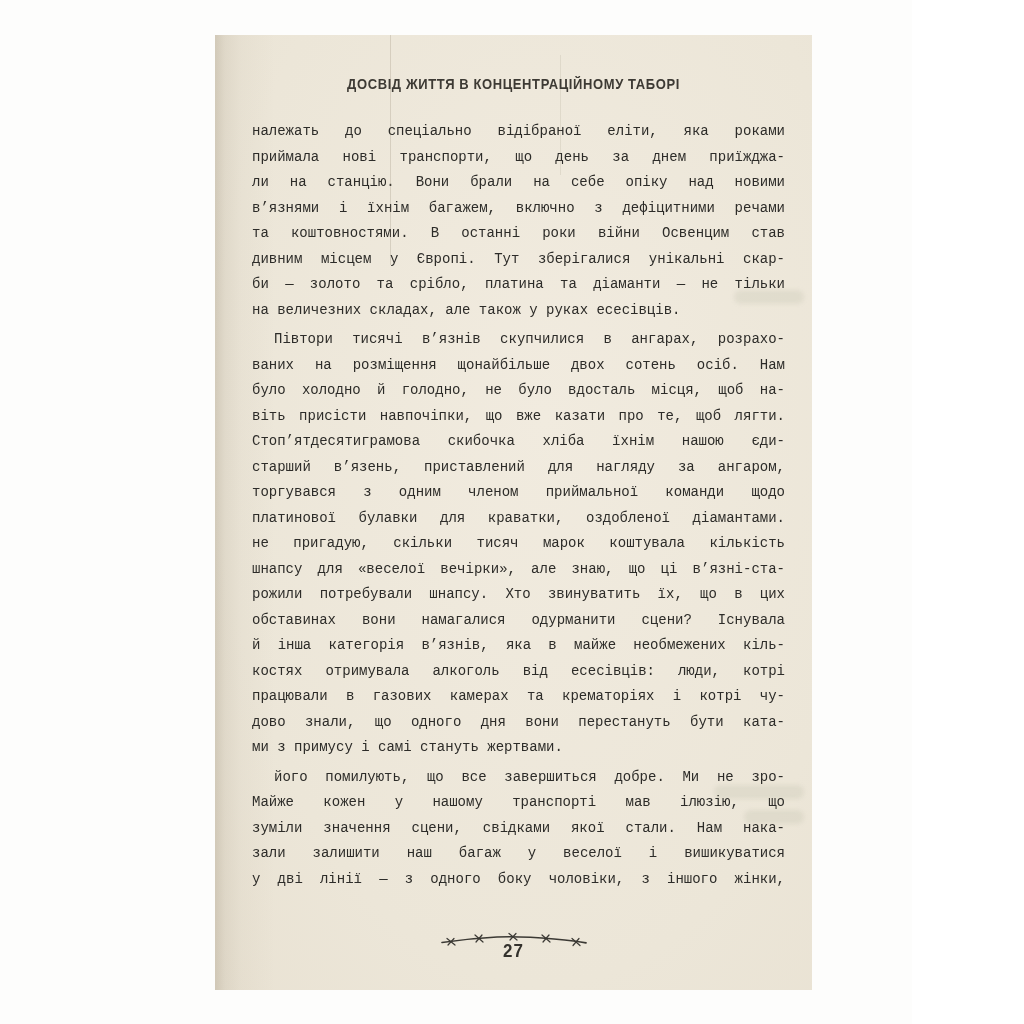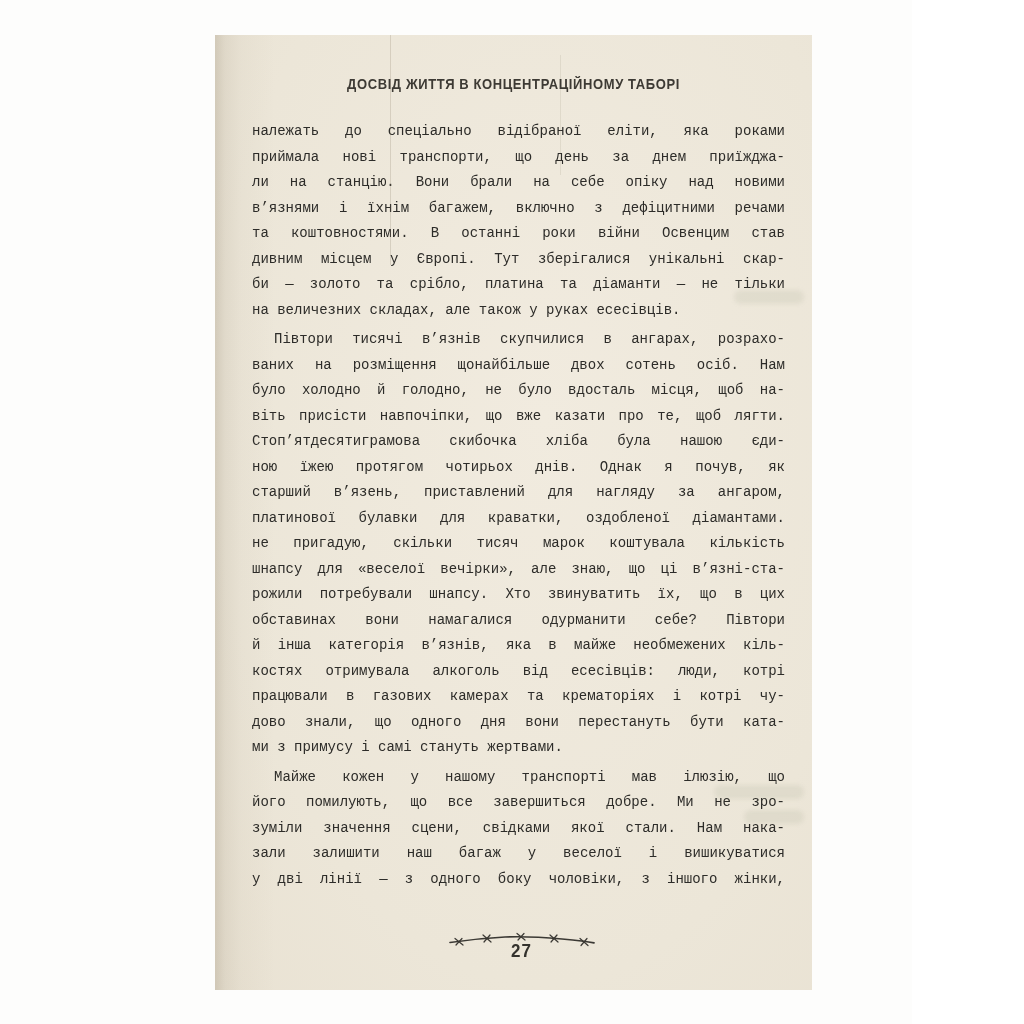--- a/index.html
+++ b/index.html
@@ -74,21 +74,21 @@
     white-space: normal;
     font-family: Liberation Mono, monospace;
   }
   .para .line:last-child { text-align-last: left; }
   .para.cont .line:last-child { text-align-last: justify; }
   .para.indent .line:first-child { text-indent: 22px; }
   .para + .para { margin-top: 4px; }
 
   .footer {
     position: absolute;
-    left: 8px;
+    left: 0;
     bottom: 28px;
     width: 100%;
     text-align: center;
   }
   .footer svg { display: block; margin: 0 auto; }
   .page-number {
     margin-top: -6px;
     font-size: 17px;
     font-weight: 700;
     letter-spacing: 1px;
@@ -119,37 +119,37 @@
           <div class="line">та коштовностями. В останні роки війни Освенцим став</div>
           <div class="line">дивним місцем у Європі. Тут зберігалися унікальні скар-</div>
           <div class="line">би — золото та срібло, платина та діаманти — не тільки</div>
           <div class="line">на величезних складах, але також у руках есесівців.</div>
         </div>
       <div class="para indent">
           <div class="line">Півтори тисячі в’язнів скупчилися в ангарах, розрахо-</div>
           <div class="line">ваних на розміщення щонайбільше двох сотень осіб. Нам</div>
           <div class="line">було холодно й голодно, не було вдосталь місця, щоб на-</div>
           <div class="line">віть присісти навпочіпки, що вже казати про те, щоб лягти.</div>
-          <div class="line">Стоп’ятдесятиграмова скибочка хліба була нашою єди-</div>
-          <div class="line">ною їжею протягом чотирьох днів. Однак я почув, як</div>
+          <div class="line">Стоп’ятдесятиграмова скибочка хліба їхнім нашою єди-</div>
           <div class="line">старший в’язень, приставлений для нагляду за ангаром,</div>
+          <div class="line">торгувався з одним членом приймальної команди щодо</div>
           <div class="line">платинової булавки для краватки, оздобленої діамантами.</div>
           <div class="line">не пригадую, скільки тисяч марок коштувала кількість</div>
           <div class="line">шнапсу для «веселої вечірки», але знаю, що ці в’язні-ста-</div>
           <div class="line">рожили потребували шнапсу. Хто звинуватить їх, що в цих</div>
-          <div class="line">обставинах вони намагалися одурманити себе? Півтори</div>
+          <div class="line">обставинах вони намагалися одурманити сцени? Існувала</div>
           <div class="line">й інша категорія в’язнів, яка в майже необмежених кіль-</div>
           <div class="line">костях отримувала алкоголь від есесівців: люди, котрі</div>
           <div class="line">працювали в газових камерах та крематоріях і котрі чу-</div>
           <div class="line">дово знали, що одного дня вони перестануть бути ката-</div>
           <div class="line">ми з примусу і самі стануть жертвами.</div>
         </div>
       <div class="para indent cont">
+          <div class="line">його помилують, що все завершиться добре. Ми не зро-</div>
           <div class="line">Майже кожен у нашому транспорті мав ілюзію, що</div>
-          <div class="line">його помилують, що все завершиться добре. Ми не зро-</div>
           <div class="line">зуміли значення сцени, свідками якої стали. Нам нака-</div>
           <div class="line">зали залишити наш багаж у веселої і вишикуватися</div>
           <div class="line">у дві лінії — з одного боку чоловіки, з іншого жінки,</div>
         </div>
     </div>
 
     <div class="footer">
       <svg width="150" height="18" viewBox="0 0 150 18" fill="none">
         <path d="M3,12.5 C20,10 38,8 58,7 C78,6.2 95,7.2 115,9 C128,10.2 140,11.5 147,12.8" stroke="#3b3934" stroke-width="1.7" stroke-linecap="round"></path>
         <g stroke="#3b3934" stroke-width="1.2" stroke-linecap="round">

